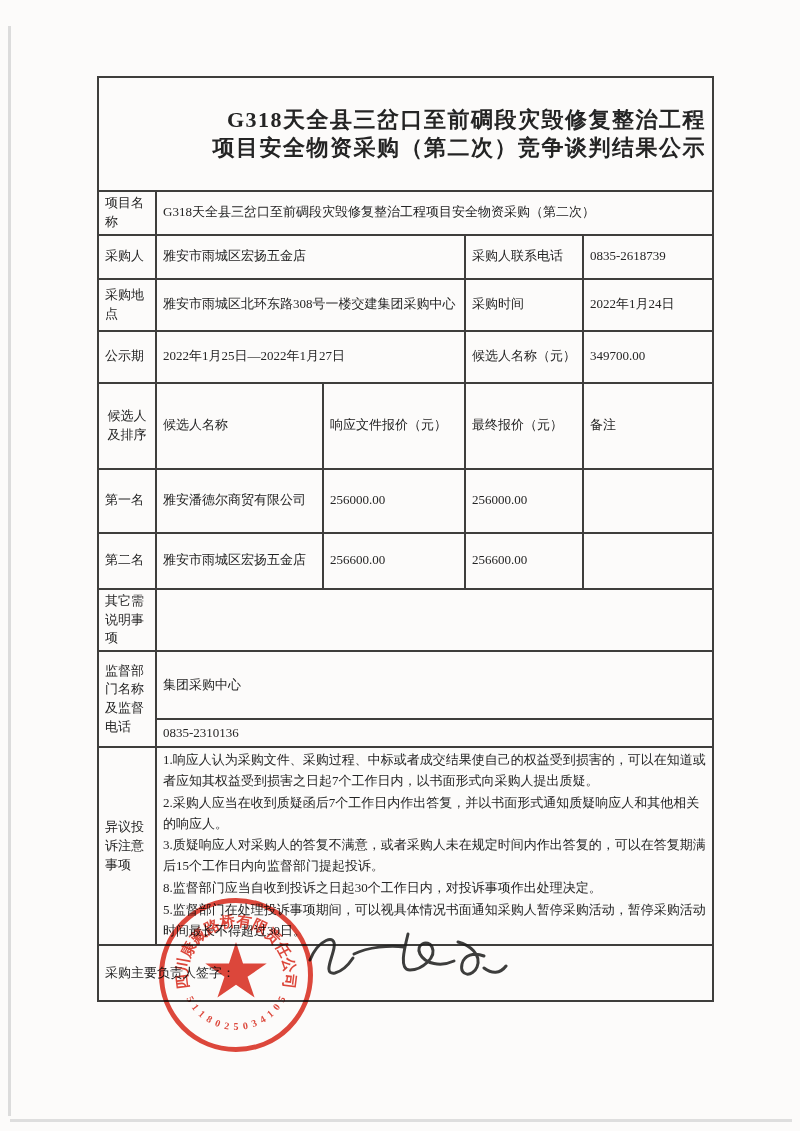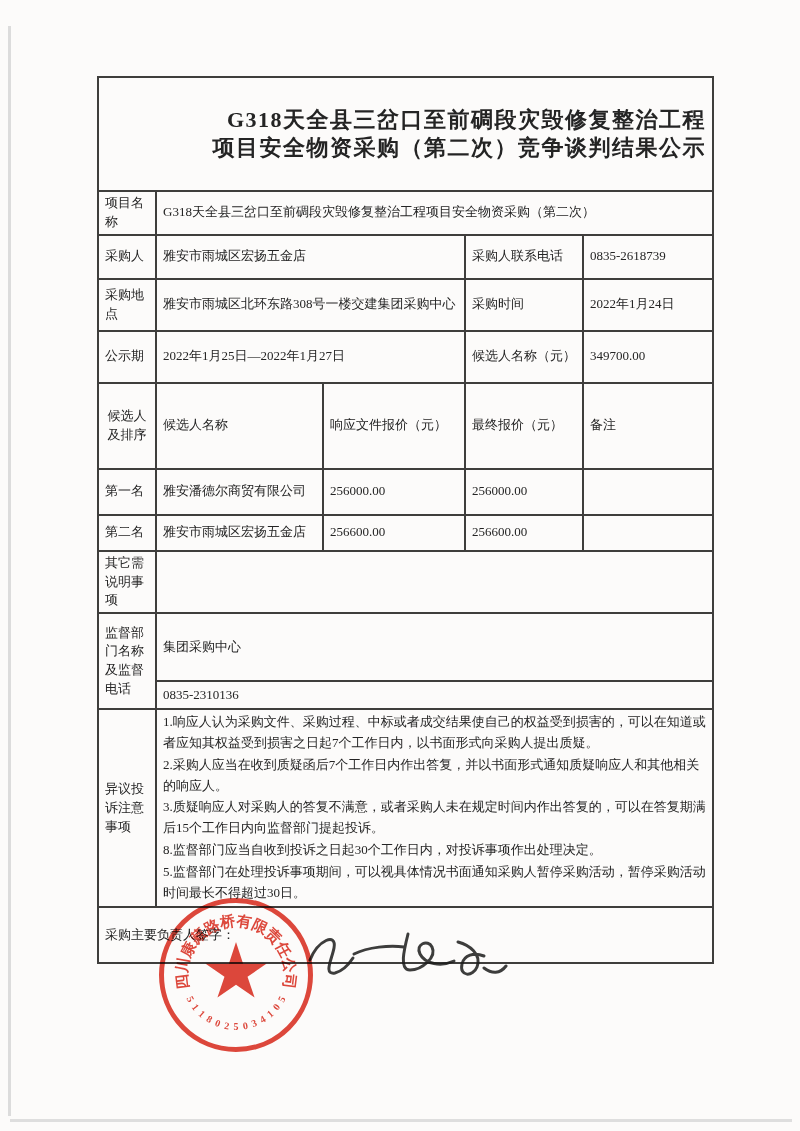--- a/index.html
+++ b/index.html
@@ -96,29 +96,29 @@
     </tr>
 
     <tr>
       <td class="lbl hdr" style="text-align:center">候选人及排序</td>
       <td class="hdr">候选人名称</td>
       <td class="hdr">响应文件报价（元）</td>
       <td class="hdr">最终报价（元）</td>
       <td class="hdr">备注</td>
     </tr>
 
-    <tr style="height:46px">
+    <tr style="height:64px">
       <td class="ctr">第一名</td>
       <td class="ctr">雅安潘德尔商贸有限公司</td>
       <td class="ctr">256000.00</td>
       <td class="ctr">256000.00</td>
       <td></td>
     </tr>
 
-    <tr style="height:36px">
+    <tr style="height:56px">
       <td class="ctr">第二名</td>
       <td class="ctr">雅安市雨城区宏扬五金店</td>
       <td class="ctr">256600.00</td>
       <td class="ctr">256600.00</td>
       <td></td>
     </tr>
 
     <tr style="height:54px">
       <td class="lbl">其它需说明事项</td>
       <td colspan="4"></td>

